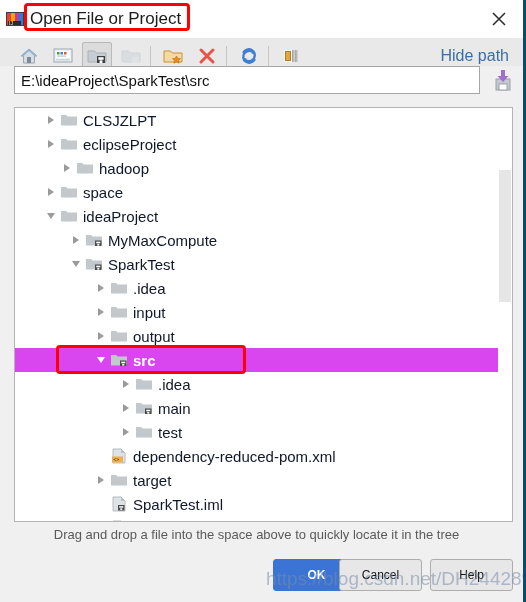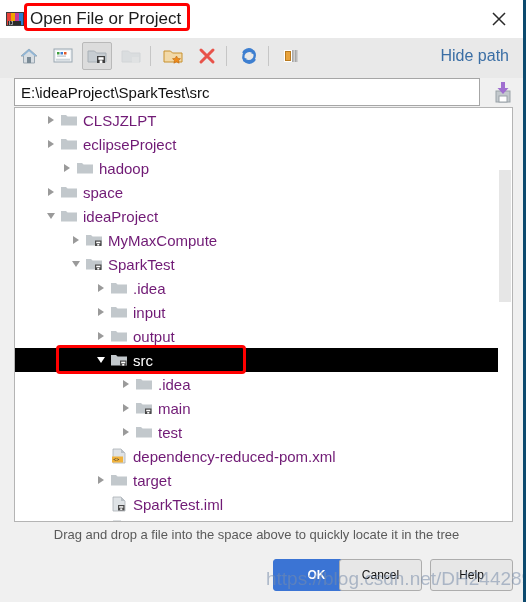--- a/index.html
+++ b/index.html
@@ -13,21 +13,21 @@
     background:#f0f0f0;border-right:3px solid #0c4a6e;overflow:hidden;}
 
   
   .titlebar{position:relative;height:38px;background:#ffffff;}
   .app-icon{position:absolute;left:6px;top:10px;width:18px;height:18px;}
   .title-text{position:absolute;left:30px;top:8px;font-size:17px;line-height:22px;
     color:#1c1c1c;white-space:nowrap;}
   .close-btn{position:absolute;right:12px;top:7px;width:24px;height:24px;cursor:pointer;}
 
   
-  .toolbar{position:relative;height:40px;background:#e9e9e9;}
+  .toolbar{position:relative;height:28px;background:#e9e9e9;}
   .tb-item{position:absolute;top:4px;width:30px;height:28px;display:flex;
     align-items:center;justify-content:center;border-radius:2px;cursor:pointer;}
   .tb-item.pressed{background:#dcdcdc;border:1px solid #b9b9b9;box-sizing:border-box;}
   .tb-item.disabled{opacity:.42;cursor:default;}
   .tb-sep{position:absolute;top:8px;width:1px;height:20px;background:#c6c6c6;}
   .hide-path{position:absolute;right:14px;top:9px;font-size:16px;color:#3a6ea5;
     cursor:pointer;white-space:nowrap;}
 
   
   .pathrow{position:relative;height:30px;}
@@ -36,33 +36,33 @@
     font-family:"Liberation Sans","DejaVu Sans",sans-serif;font-size:15px;
     color:#111;padding:0 6px;line-height:26px;outline:none;}
   .paste-icon{position:absolute;left:492px;top:2px;width:22px;height:24px;cursor:pointer;}
 
   
   .treewrap{position:absolute;left:14px;top:107px;width:499px;height:415px;
     background:#fff;border:1px solid #b4b4b4;box-sizing:border-box;overflow:hidden;}
   .tree{position:relative;width:100%;height:100%;}
   .row{position:relative;height:24px;display:flex;align-items:center;
     white-space:nowrap;cursor:pointer;}
-  .row.selected{background:#000000;}
+  .row.selected{background:#d946ef;font-weight:bold;}
   .row.selected .label{color:#fff;}
   .arrow{width:14px;height:24px;flex:0 0 14px;display:flex;align-items:center;
     justify-content:center;}
   .arrow i{display:block;width:0;height:0;}
   .arrow.closed i{border-left:6px solid #9a9a9a;border-top:4.5px solid transparent;
     border-bottom:4.5px solid transparent;}
   .arrow.open i{border-top:6px solid #9a9a9a;border-left:4.5px solid transparent;
     border-right:4.5px solid transparent;}
   .row.selected .arrow.open i{border-top-color:#fff;}
   .ico{width:22px;height:24px;flex:0 0 22px;display:flex;align-items:center;
     justify-content:center;}
-  .label{font-size:15px;color:#701a75;padding-left:3px;}
+  .label{font-size:15px;color:#0f172a;padding-left:3px;}
 
   .scrollbar{position:absolute;right:0;top:0;width:14px;height:100%;background:#fff;}
   .thumb{position:absolute;left:1px;width:12px;background:#e6e6e6;cursor:pointer;}
 
   
   .hint{position:absolute;left:0;top:527px;width:513px;text-align:center;
     font-size:13px;color:#5a5a5a;}
   .buttons{position:absolute;top:559px;left:0;width:513px;height:34px;}
   .btn{position:absolute;top:0;height:32px;box-sizing:border-box;font-size:12px;
     display:flex;align-items:center;justify-content:center;cursor:pointer;

